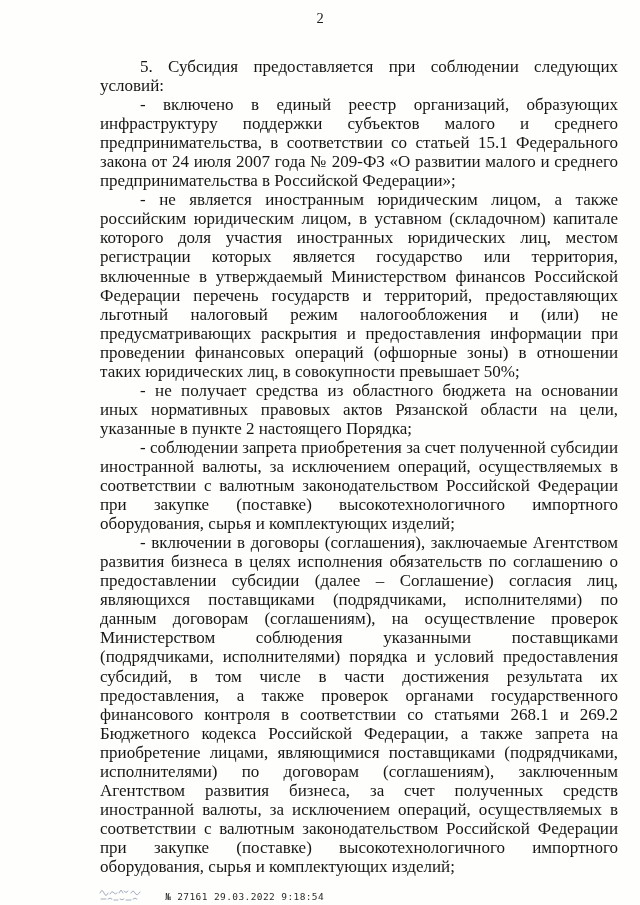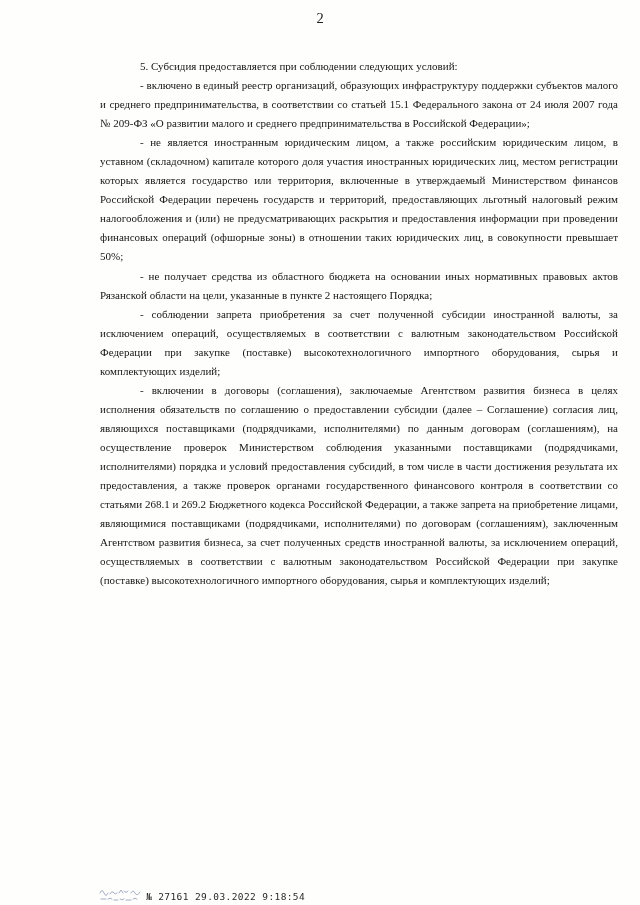--- a/index.html
+++ b/index.html
@@ -24,35 +24,35 @@
     width: 100%;
     text-align: center;
     font-size: 14.5px;
     color: #1a1a1a;
   }
   .body-text {
     position: absolute;
     top: 57px;
     left: 100px;
     width: 518px;
-    font-size: 11px;
+    font-size: 17px;
     line-height: 19.05px;
     text-align: justify;
     color: #161616;
   }
   .para {
     text-indent: 40px;
   }
   .footer {
     position: absolute;
     left: 98px;
     bottom: 2px;
     display: flex;
     align-items: flex-end;
-    gap: 0;
+    gap: 19px;
   }
   .ink-mark {
     width: 48px;
     height: 16px;
     opacity: 0.75;
   }
   .reg-line {
     font-family: "DejaVu Sans Mono", monospace;
     font-size: 9.5px;
     letter-spacing: 0.4px;

